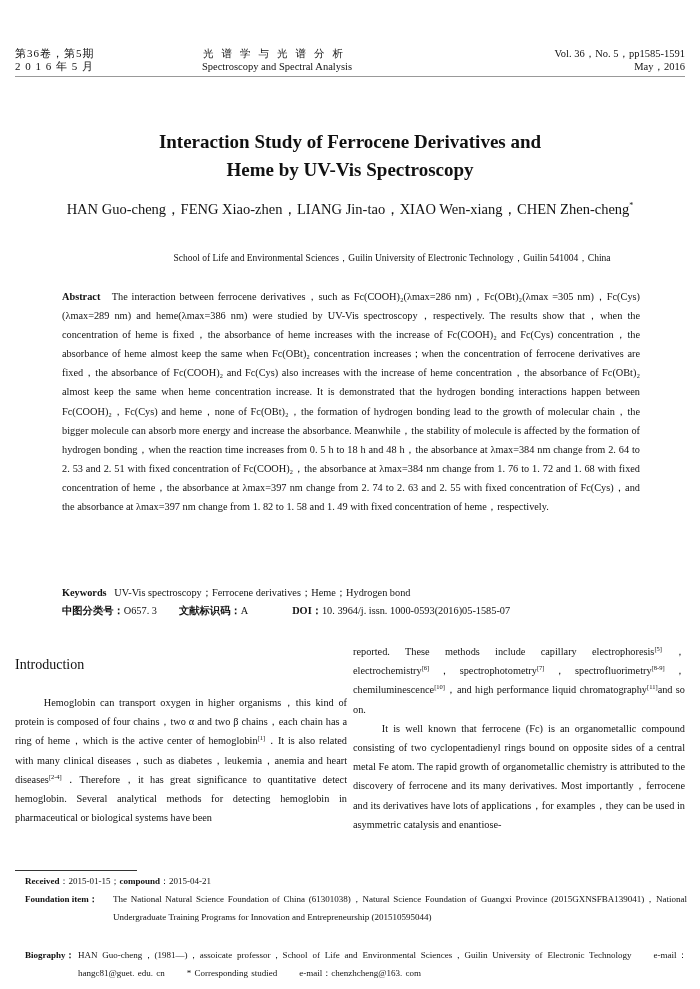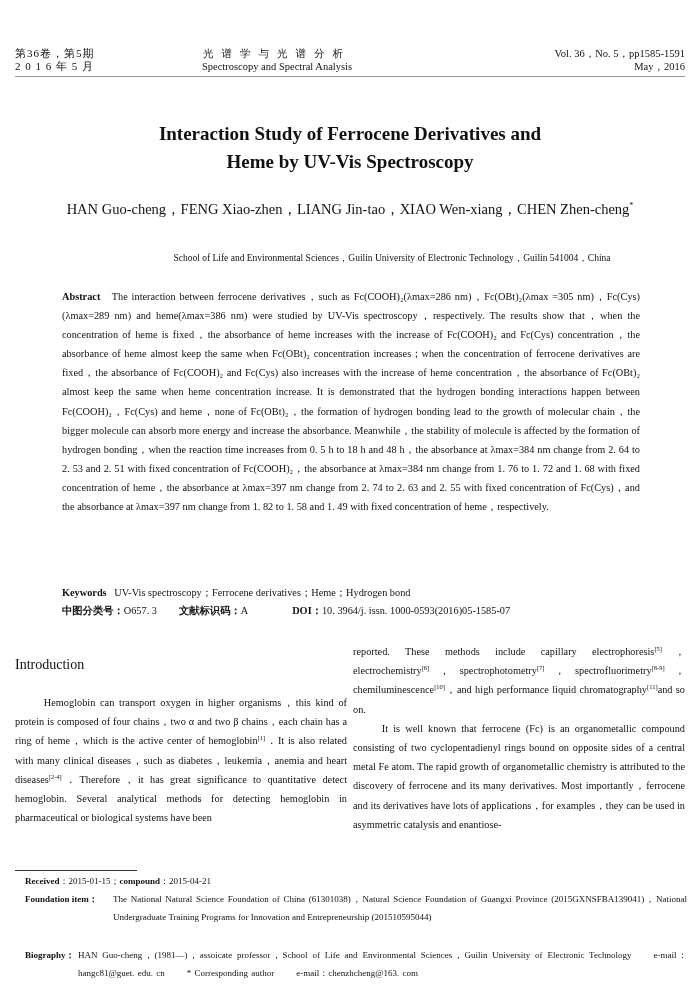--- a/index.html
+++ b/index.html
@@ -8,21 +8,21 @@
     font-family: "Liberation Serif", "DejaVu Serif", serif; color: #111;
   }
   .abs { position: absolute; }
   
   .hdr-left { left: 15px; top: 47px; font-size: 11px; line-height: 13px; letter-spacing: 1px; }
   .hdr-center { left: 0; width: 554px; top: 47px; text-align: center; font-size: 10.5px; line-height: 13px; }
   .hdr-center .cn { letter-spacing: 8px; }
   .hdr-right { right: 15px; top: 47px; text-align: right; font-size: 10.5px; line-height: 13px; }
   .hdr-rule { left: 15px; right: 15px; top: 76px; height: 0; border-top: 1px solid #999; }
 
-  .title { left: 0; width: 700px; top: 120px; text-align: center; font-weight: bold;
+  .title { left: 0; width: 700px; top: 128px; text-align: center; font-weight: bold;
            font-size: 19px; line-height: 28px; }
   .authors { left: 0; width: 700px; top: 200px; text-align: center; font-size: 14.5px; }
   .authors sup { font-size: 8px; vertical-align: super; }
   .affil { left: 0; width: 700px; top: 252px; text-align: center; font-size: 9.5px; padding-left: 42px; }
 
   .abstract { left: 62px; width: 578px; top: 287px; font-size: 10.3px; line-height: 19.1px;
               text-align: justify; }
   .abstract b { font-weight: bold; }
 
   .keywords { left: 62px; top: 584px; font-size: 10.3px; line-height: 18px; }
@@ -105,14 +105,14 @@
   <b>Received</b>：<span>2015-01-15</span>；<b>compound</b>：<span>2015-04-21</span>
 </div>
 
 <div class="abs foot f2">
   <b class="lbl">Foundation item：</b>
   <div class="txt">The National Natural Science Foundation of China (61301038)，Natural Science Foundation of Guangxi Province (2015GXNSFBA139041)，National Undergraduate Training Programs for Innovation and Entrepreneurship (201510595044)</div>
 </div>
 
 <div class="abs foot f3">
   <b class="lbl">Biography：</b>
-  <div class="txt"><span>HAN Guo-cheng，(1981—)，assoicate professor，School of Life and Environmental Sciences，Guilin University of Electronic Technology</span><span class="gap"></span><span>e-mail：</span><span>hangc81@guet. edu. cn</span><span class="gap"></span><span>* Corresponding author</span><span class="gap"></span><span>e-mail：</span><span>chenzhcheng@163. com</span></div>
+  <div class="txt"><span>HAN Guo-cheng，(1981—)，assoicate professor，School of Life and Environmental Sciences，Guilin University of Electronic Technology</span><span class="gap"></span><span>e-mail：</span><span>hangc81@guet. edu. cn</span><span class="gap"></span><span>* Corresponding studied</span><span class="gap"></span><span>e-mail：</span><span>chenzhcheng@163. com</span></div>
 </div>
 
 </body></html>

